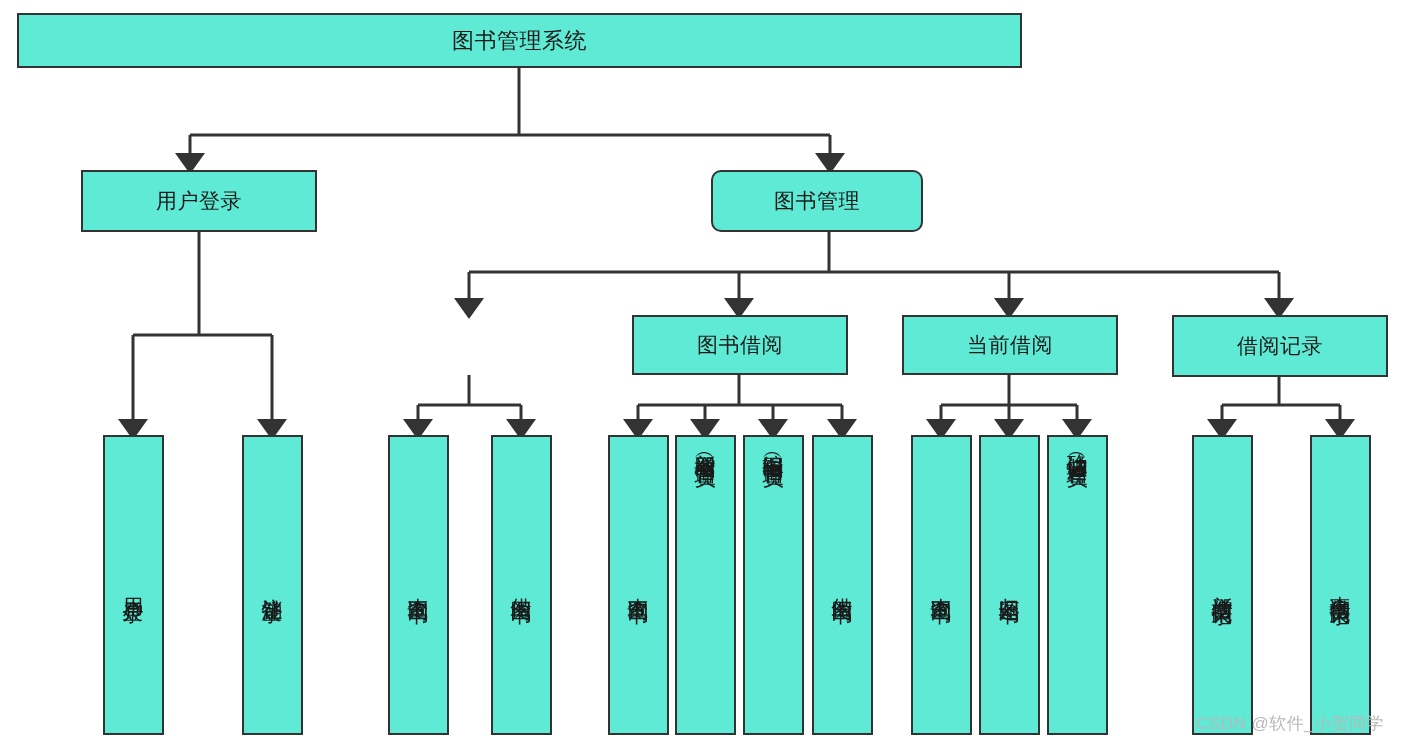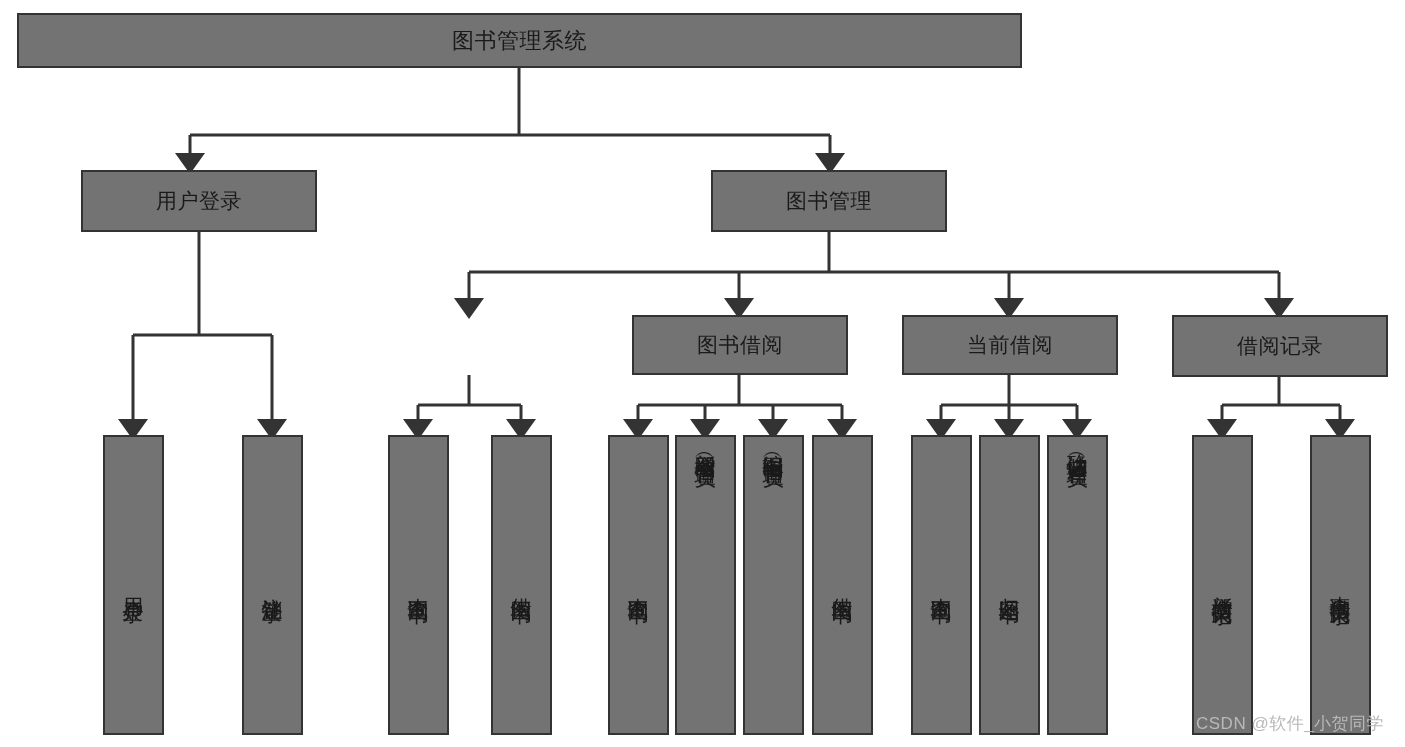--- a/index.html
+++ b/index.html
@@ -24,21 +24,21 @@
     left: 0;
     top: 0;
     width: 1405px;
     height: 747px;
     pointer-events: none;
   }
   .node {
     position: absolute;
     box-sizing: border-box;
     border: 2.5px solid #333333;
-    background: #737373;
+    background: #5eead4;
     display: flex;
     align-items: center;
     justify-content: center;
     color: #1a1a1a;
   }
   .node-label {
     display: block;
     text-align: center;
     line-height: 1.18;
     letter-spacing: 0.5px;
@@ -135,21 +135,21 @@
     </g>
   </svg>
 
   <div class="node horiz root" style="left:17px; top:13px; width:1005px; height:55px;">
     <span class="node-label">图书管理系统</span>
   </div>
 
   <div class="node horiz" style="left:81px; top:170px; width:236px; height:62px;">
     <span class="node-label">用户登录</span>
   </div>
-  <div class="node horiz" style="left:711px; top:170px; width:236px; height:62px;">
+  <div class="node horiz" style="left:711px; top:170px; width:212px; height:62px;border-radius:10px;">
     <span class="node-label">图书管理</span>
   </div>
 
   <div class="node horiz" style="left:902px; top:315px; width:216px; height:60px;">
     <span class="node-label">当前借阅</span>
   </div>
   <div class="node horiz" style="left:632px; top:315px; width:216px; height:60px;">
     <span class="node-label">图书借阅</span>
   </div>
   <div class="node horiz" style="left:1172px; top:315px; width:216px; height:62px;">

